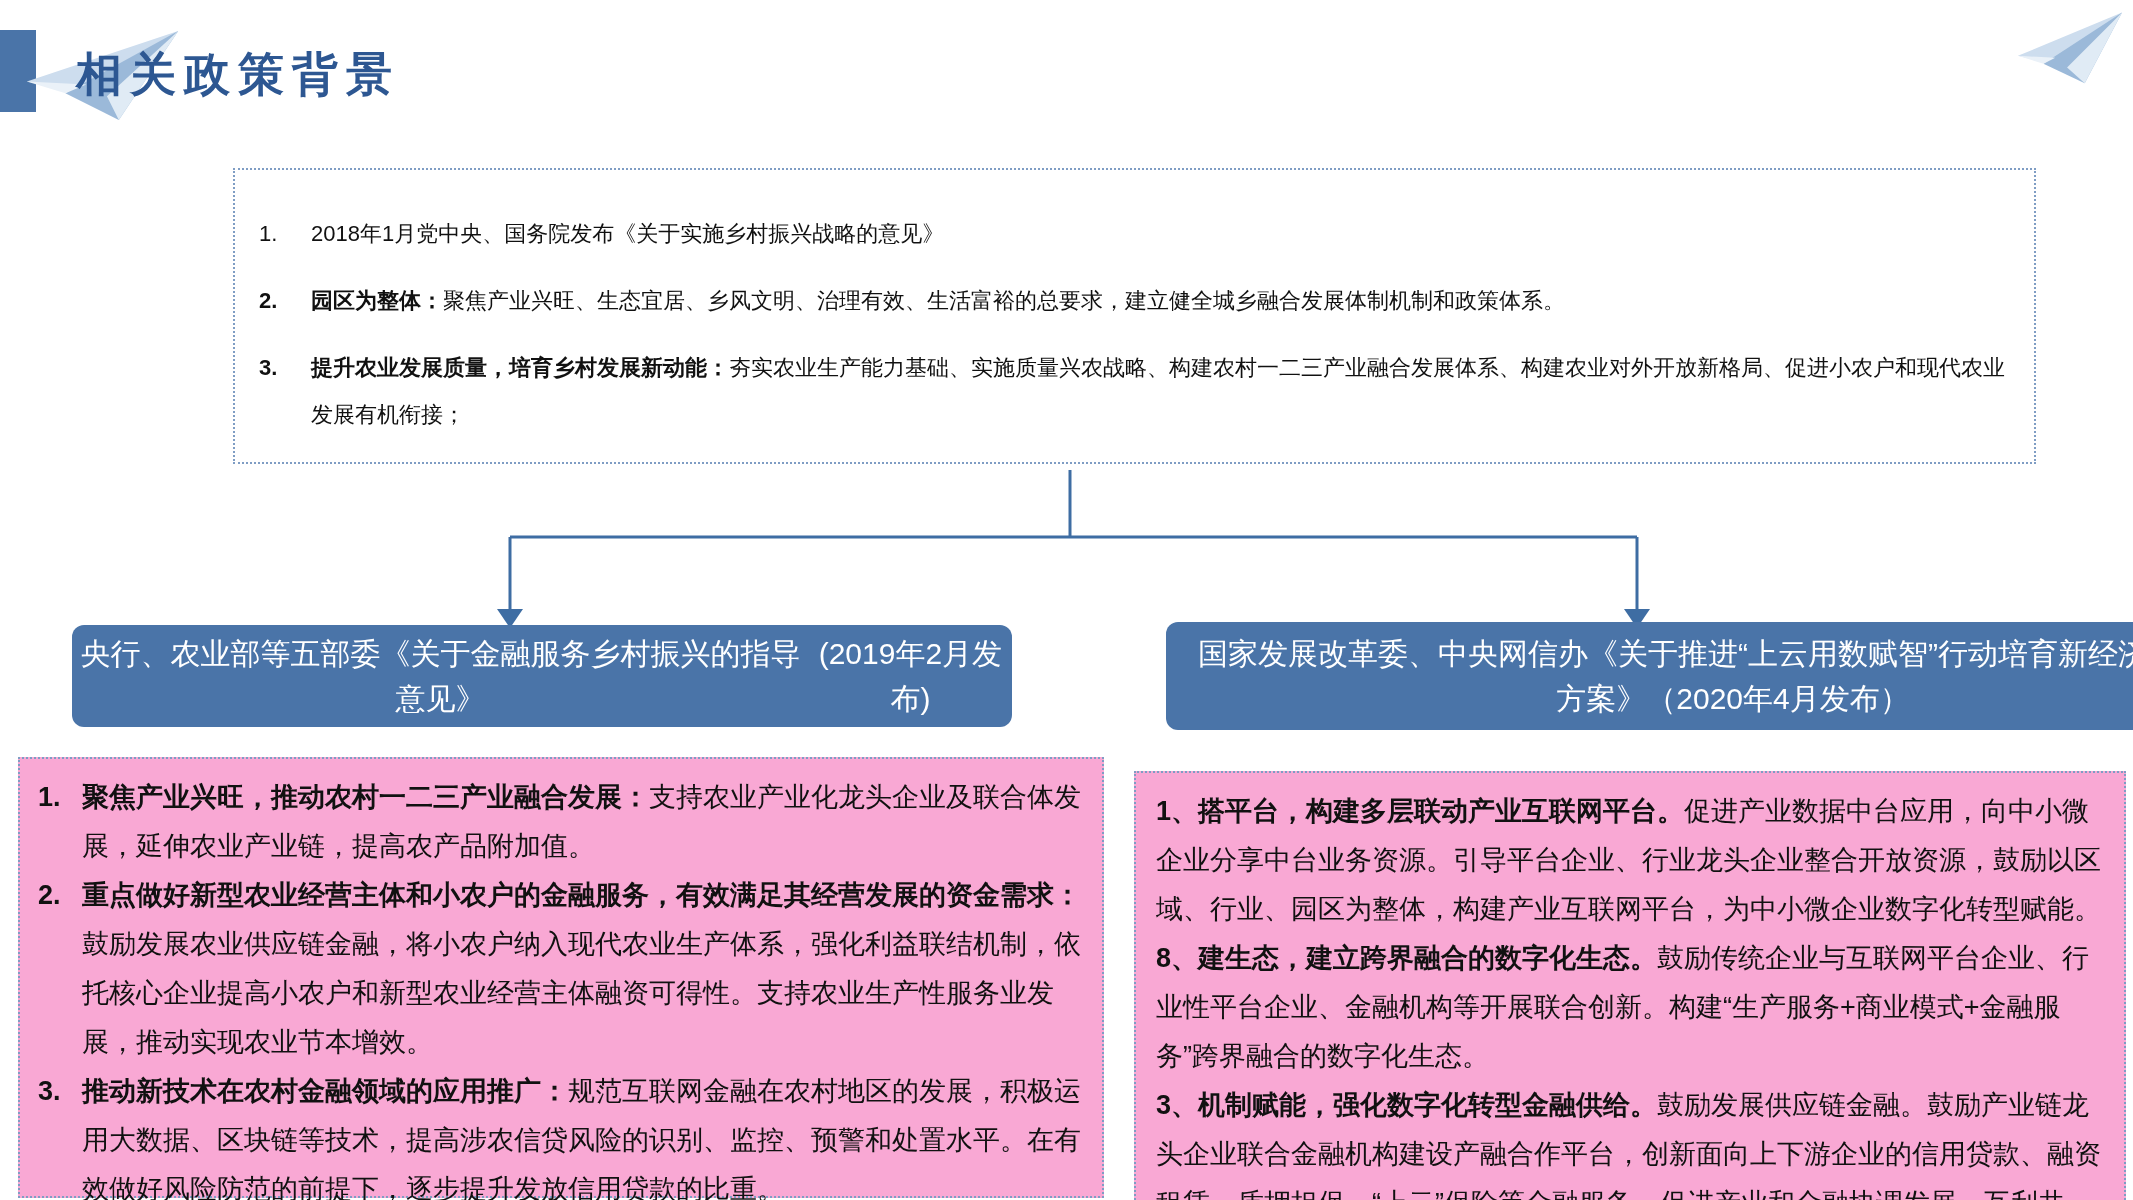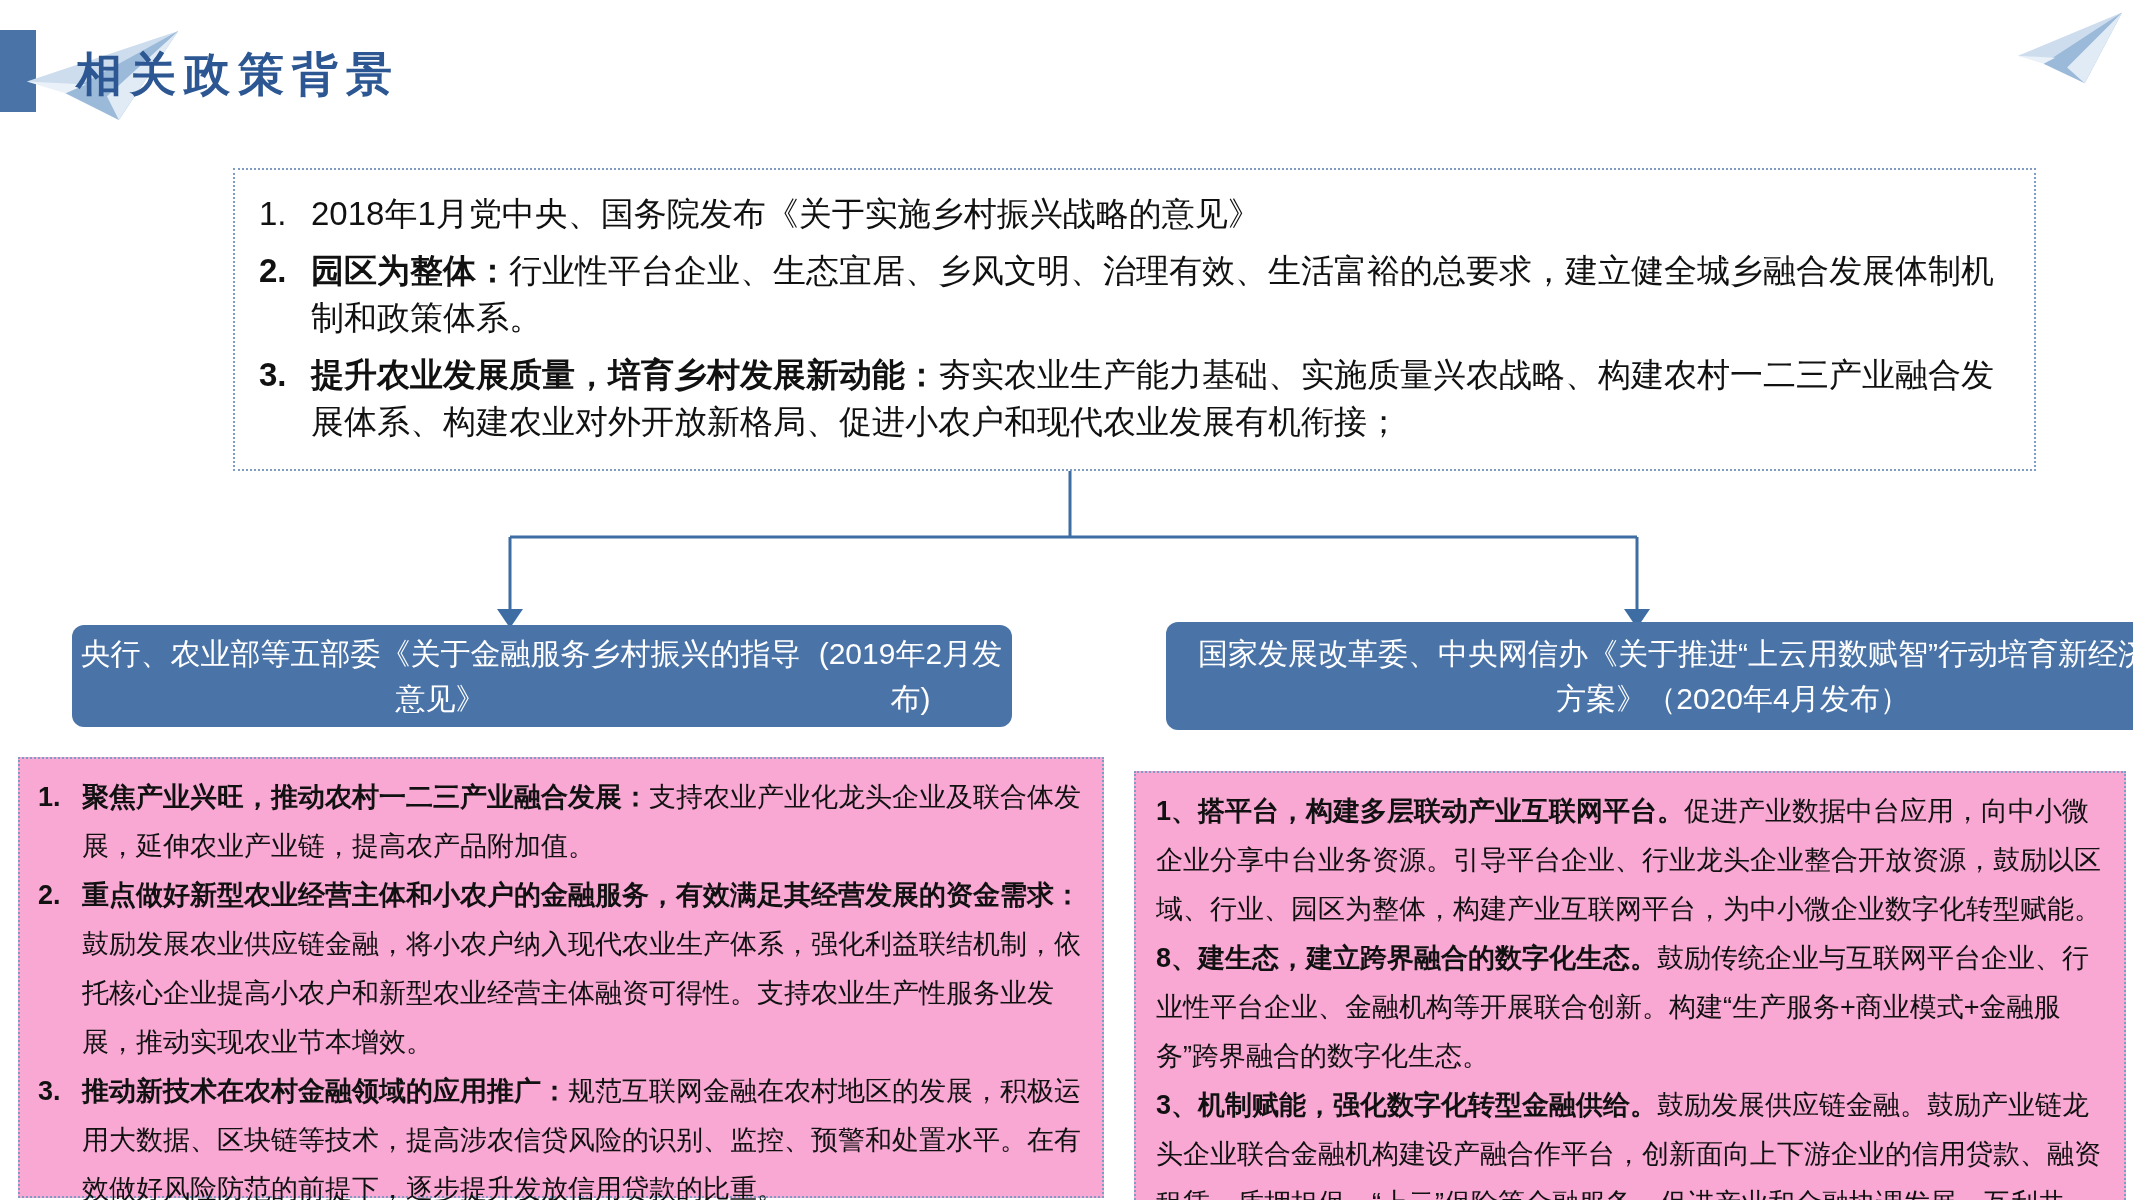--- a/index.html
+++ b/index.html
@@ -21,21 +21,21 @@
   .policy-header {
     height:52px; background:#44709f; color:#ffffff;
     font-size:34px; font-weight:bold; letter-spacing:2px;
     display:flex; align-items:center; justify-content:center;
   }
   .policy-content {
     margin-top:4px; border:2px dotted #7f9dc4; background:#ffffff;
     padding:20px 26px 14px 24px; box-sizing:border-box;
   }
   .item { color:#111111; margin:0; }
-  .policy-content .item { font-size:33px; line-height:47px; margin-bottom:10px; padding-left:52px; text-indent:-52px; }
+  .policy-content .item { font-size:22px; line-height:47px; margin-bottom:10px; padding-left:52px; text-indent:-52px;margin-top:20px; }
   .num { display:inline-block; width:52px; text-indent:0; }
   .b-num .num, .lead { font-weight:bold; }
   
   .connector { position:absolute; left:0; top:465px; z-index:1; pointer-events:none; }
   
   .branch {
     position:absolute; background:#4a74a8; color:#ffffff; border-radius:12px;
     display:flex; flex-direction:row; align-items:center; justify-content:center;
     text-align:center; font-size:30px; line-height:45px; z-index:3; box-sizing:border-box;
   }
@@ -68,21 +68,21 @@
     <polygon points="2,50 108,6 52,62" fill="#cdddee"></polygon>
     <polygon points="28,58 108,6 70,78" fill="#9bb9d9"></polygon>
     <polygon points="52,62 70,78 108,6" fill="#e0ebf5"></polygon>
     <polygon points="2,50 40,52 28,58" fill="#eaf1f8"></polygon>
   </svg>
   <div class="page-title">相关政策背景</div>
 
   <div class="policy-box">
     <div class="policy-content">
       <p class="item"><span class="num">1.</span><span class="lead"></span><span>2018年1月党中央、国务院发布《关于实施乡村振兴战略的意见》</span></p>
-      <p class="item b-num"><span class="num">2.</span><span class="lead">园区为整体：</span><span>行业性平台企业、生态宜居、乡风文明、治理有效、生活富裕的总要求，建立健全城乡融合发展体制机制和政策体系。</span></p>
+      <p class="item b-num"><span class="num">2.</span><span class="lead">园区为整体：</span><span>聚焦产业兴旺、生态宜居、乡风文明、治理有效、生活富裕的总要求，建立健全城乡融合发展体制机制和政策体系。</span></p>
       <p class="item b-num"><span class="num">3.</span><span class="lead">提升农业发展质量，培育乡村发展新动能：</span><span>夯实农业生产能力基础、实施质量兴农战略、构建农村一二三产业融合发展体系、构建农业对外开放新格局、促进小农户和现代农业发展有机衔接；</span></p>
     </div>
   </div>
 
   <svg class="connector" width="2133" height="170" viewBox="0 0 2133 170">
     <path d="M1070,5 L1070,72" stroke="#3e6da3" stroke-width="3" fill="none"></path>
     <path d="M510,72 L1637,72" stroke="#3e6da3" stroke-width="3" fill="none"></path>
     <path d="M510,72 L510,146" stroke="#3e6da3" stroke-width="3" fill="none"></path>
     <path d="M1637,72 L1637,146" stroke="#3e6da3" stroke-width="3" fill="none"></path>
     <polygon points="497,144 523,144 510,163" fill="#3e6da3"></polygon>

